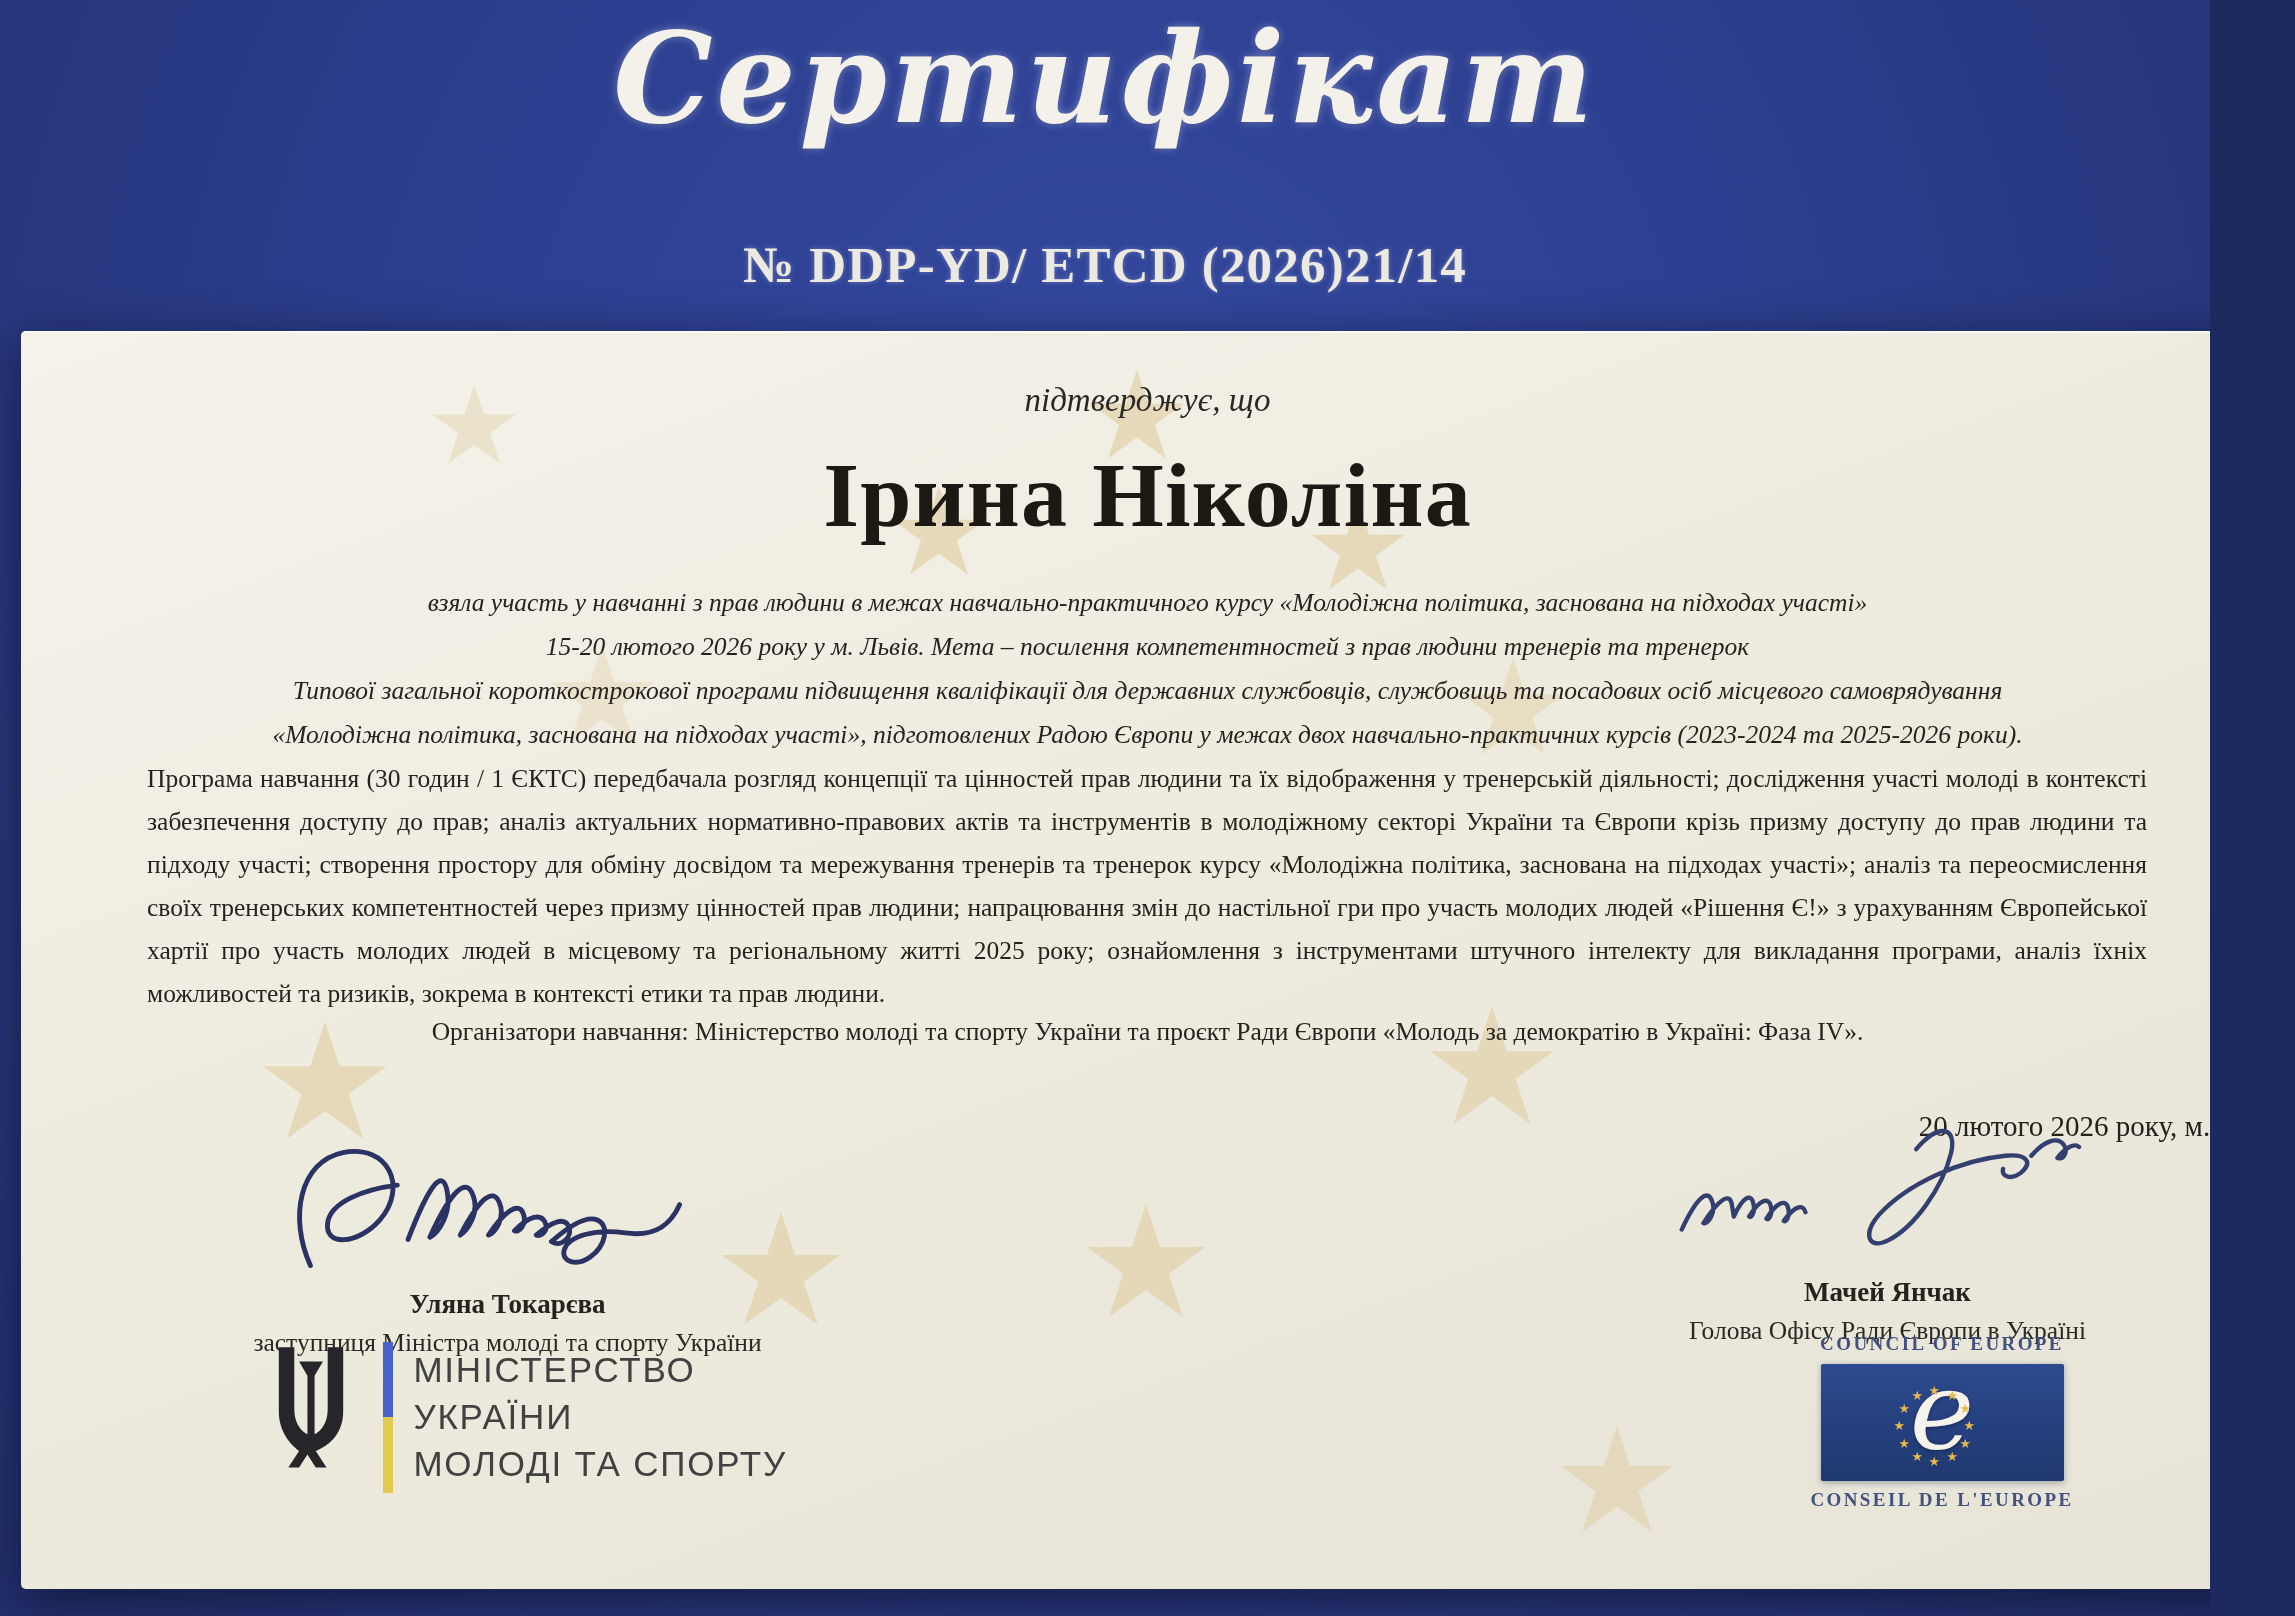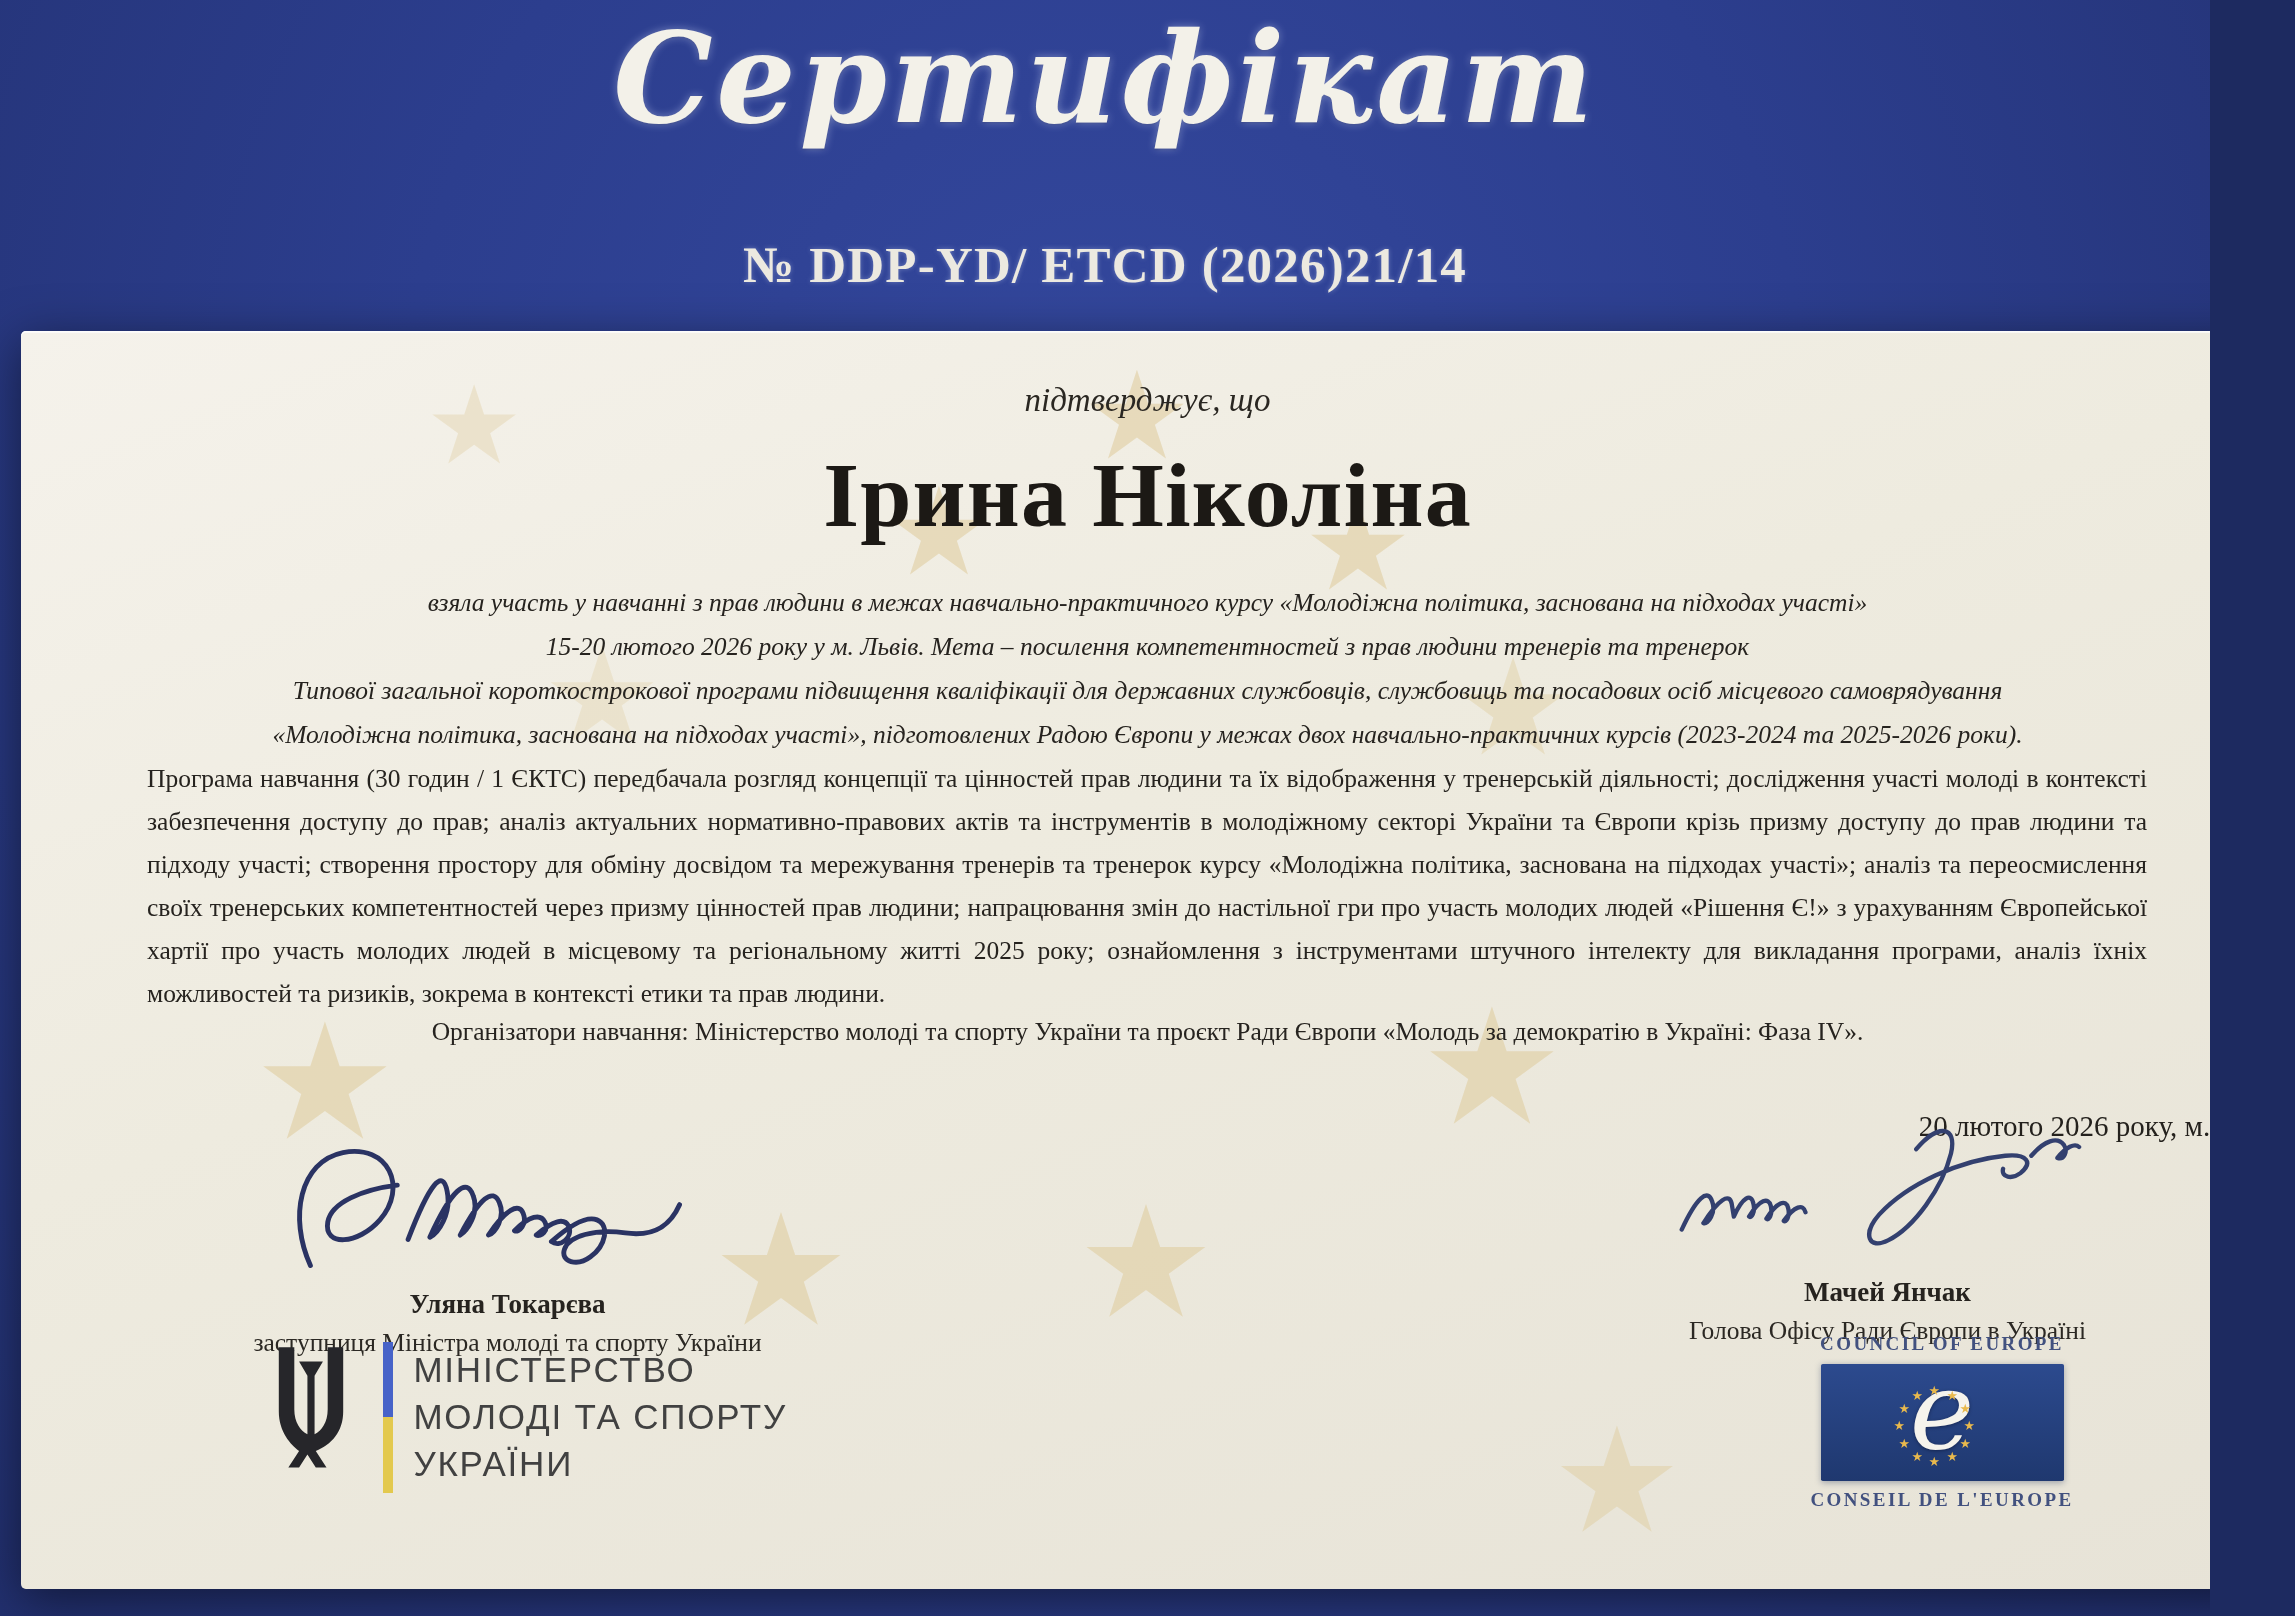--- a/index.html
+++ b/index.html
@@ -130,22 +130,22 @@
       <div class="sig-title">Голова Офісу Ради Європи в Україні</div>
     </div>
 
     <div class="ministry">
       <svg class="trident" viewBox="0 0 70 130">
         <path fill="#26262a" d="M8 6 h13 v52 c0 11 5 18 11 21 V30 l-7 -12 h20 l-7 12 v49 c6 -3 11 -10 11 -21 V6 h13 v54 c0 17 -10 28 -23 33 l9 14 h-9 l-7 -11 -7 11 h-9 l9 -14 C18 88 8 77 8 60 Z"></path>
       </svg>
       <div class="flag-bar"></div>
       <div class="ministry-text">
         <div>МІНІСТЕРСТВО</div>
+        <div>УКРАЇНИ</div>
         <div>МОЛОДІ ТА СПОРТУ</div>
-        <div>УКРАЇНИ</div>
       </div>
     </div>
 
     <div class="coe">
       <div class="coe-label">COUNCIL OF EUROPE</div>
       <div class="coe-box">
         <div class="coe-e">e</div>
       <span class="coe-star" style="left: 108px; top: 21px;">★</span>
           <span class="coe-star" style="left: 126px; top: 26px;">★</span>
           <span class="coe-star" style="left: 139px; top: 39px;">★</span>

